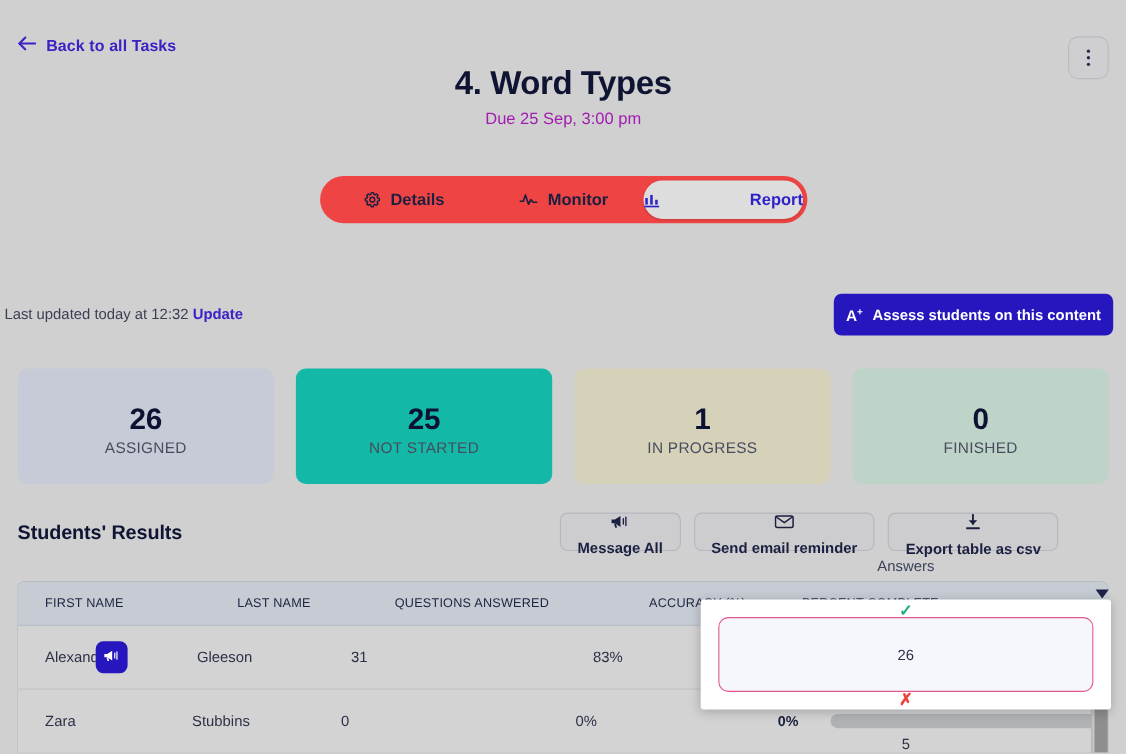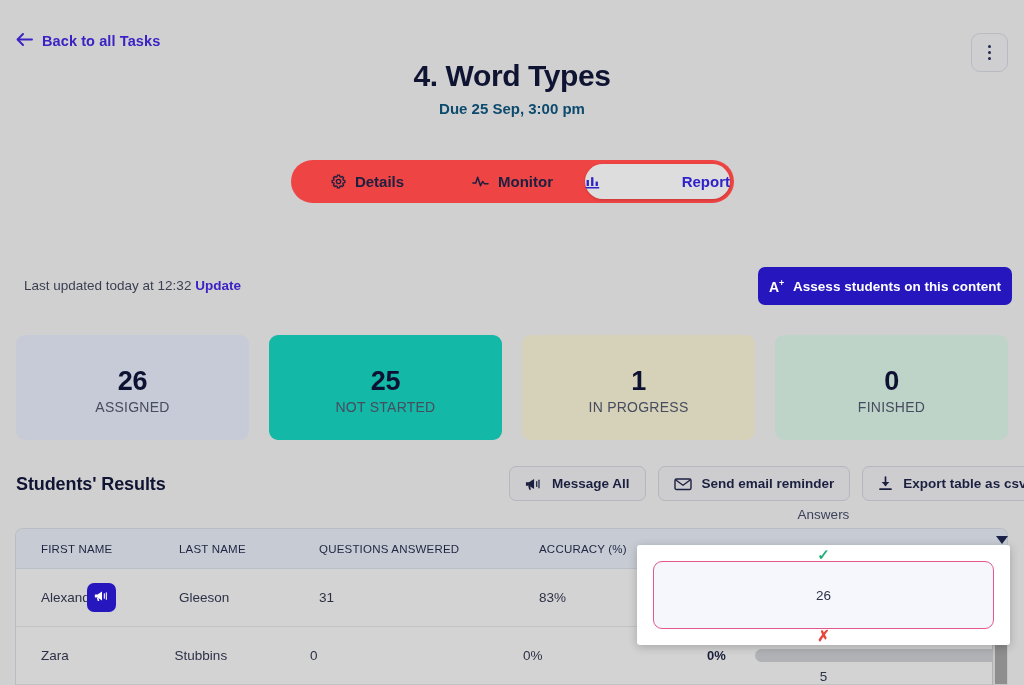--- a/index.html
+++ b/index.html
@@ -75,22 +75,22 @@
   .page-title {
     font-size: 30px;
     font-weight: 800;
     letter-spacing: -0.4px;
     color: #101433;
     line-height: 40px;
   }
   .page-subtitle {
     margin-top: 4px;
     font-size: 15px;
-    color: #0c4a6e;
-    font-weight: 700;
+    color: #a21caf;
+    font-weight: 400;
   }
 
   
   .tabs {
     position: absolute;
     top: 160px;
     left: 291px;
     width: 443px;
     height: 43px;
     background: #ef4444;
@@ -118,21 +118,21 @@
     color: #2f22c8;
     box-shadow: 0 1px 3px rgba(0,0,0,.18);
     justify-content: space-between;
   }
   .tab svg { display: block; }
 
   
   .updated {
     position: absolute;
     top: 278px;
-    left: 24px;
+    left: 4px;
     font-size: 13.5px;
     color: #3a3f52;
   }
   .updated .link {
     color: #3a22c4;
     font-weight: 700;
     cursor: pointer;
   }
 
   .assess-btn {
@@ -219,20 +219,21 @@
     background: #cdcdcf;
     display: flex;
     align-items: center;
     gap: 10px;
     padding: 0 15px;
     font-size: 13.5px;
     font-weight: 700;
     color: #1b2040;
     cursor: pointer;
     white-space: nowrap;
+    flex-direction: column;
   }
   .action-btn svg { display: block; flex: none; }
 
   
   .table-wrap {
     position: absolute;
     top: 528px;
     left: 15px;
     width: 993px;
     height: 157px;
@@ -247,20 +248,21 @@
     background: #c7ccd4;
     display: flex;
     align-items: center;
     border-bottom: 1px solid #babfc7;
   }
   .th {
     font-size: 11.5px;
     letter-spacing: 0.2px;
     color: #1f2442;
     font-weight: 400;
+    text-align: center;
   }
   .trow {
     height: 58px;
     display: flex;
     align-items: center;
     border-bottom: 1px solid #c3c3c3;
   }
   .td {
     font-size: 13.5px;
     color: #2c3147;

